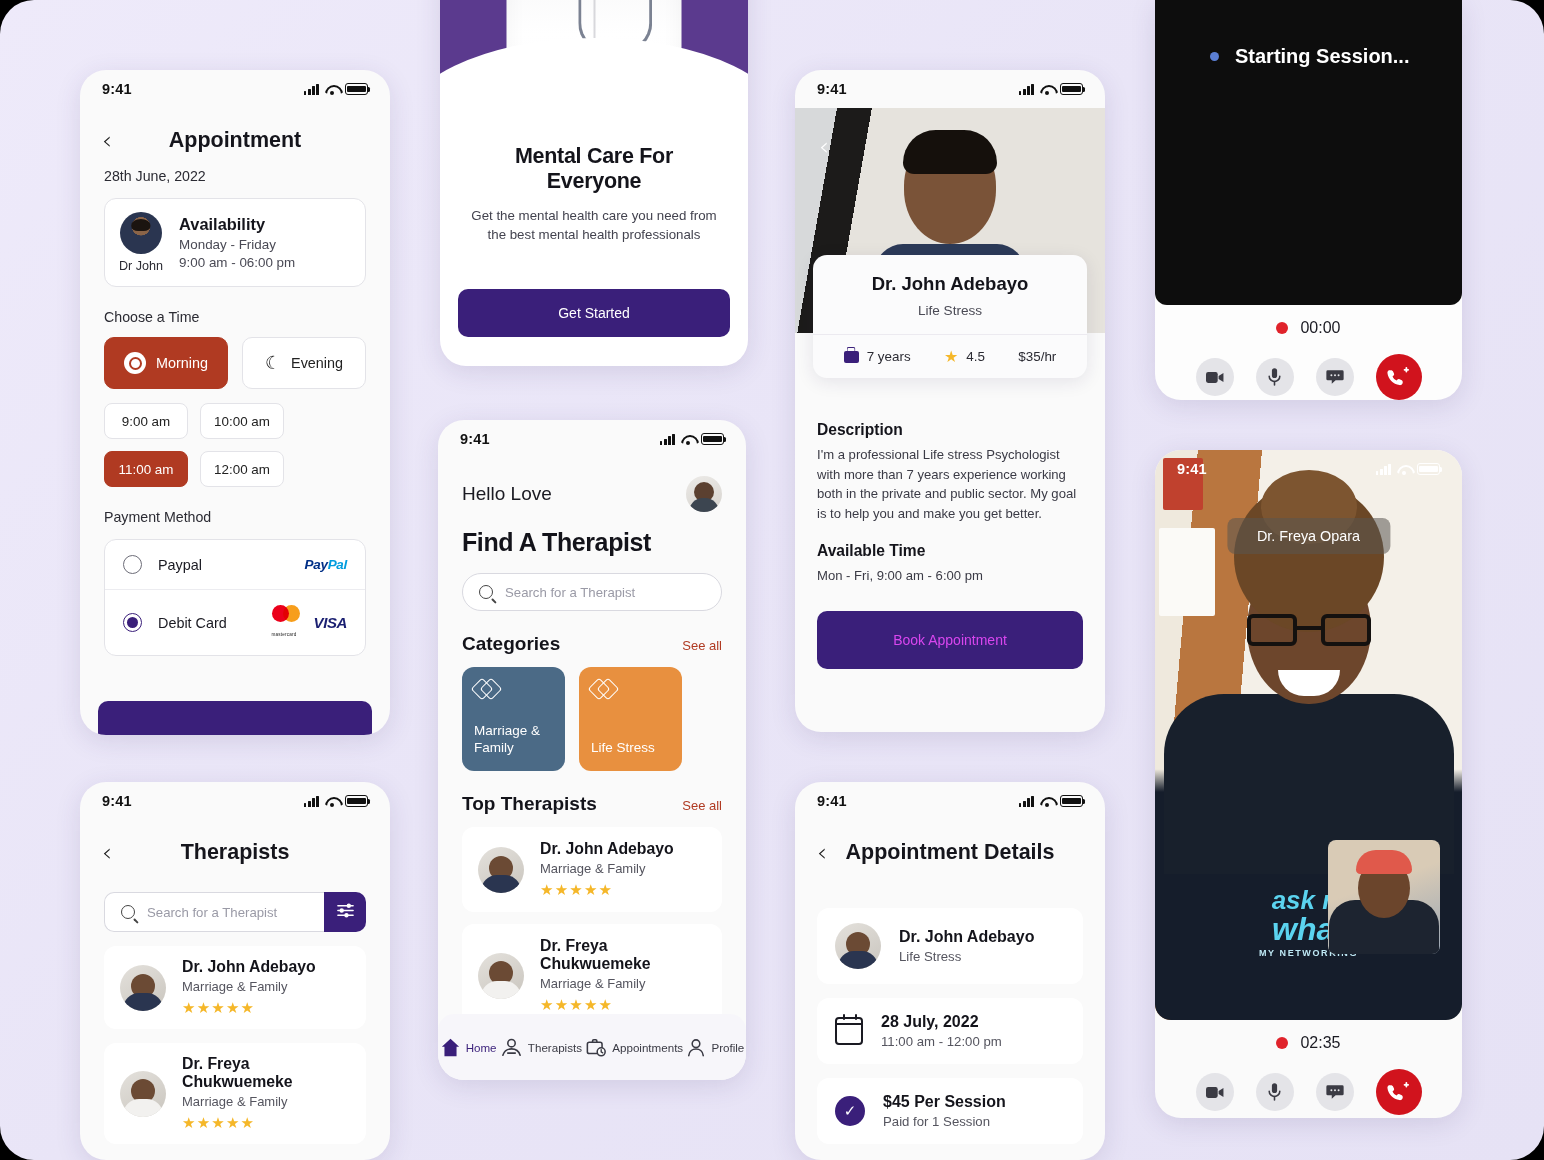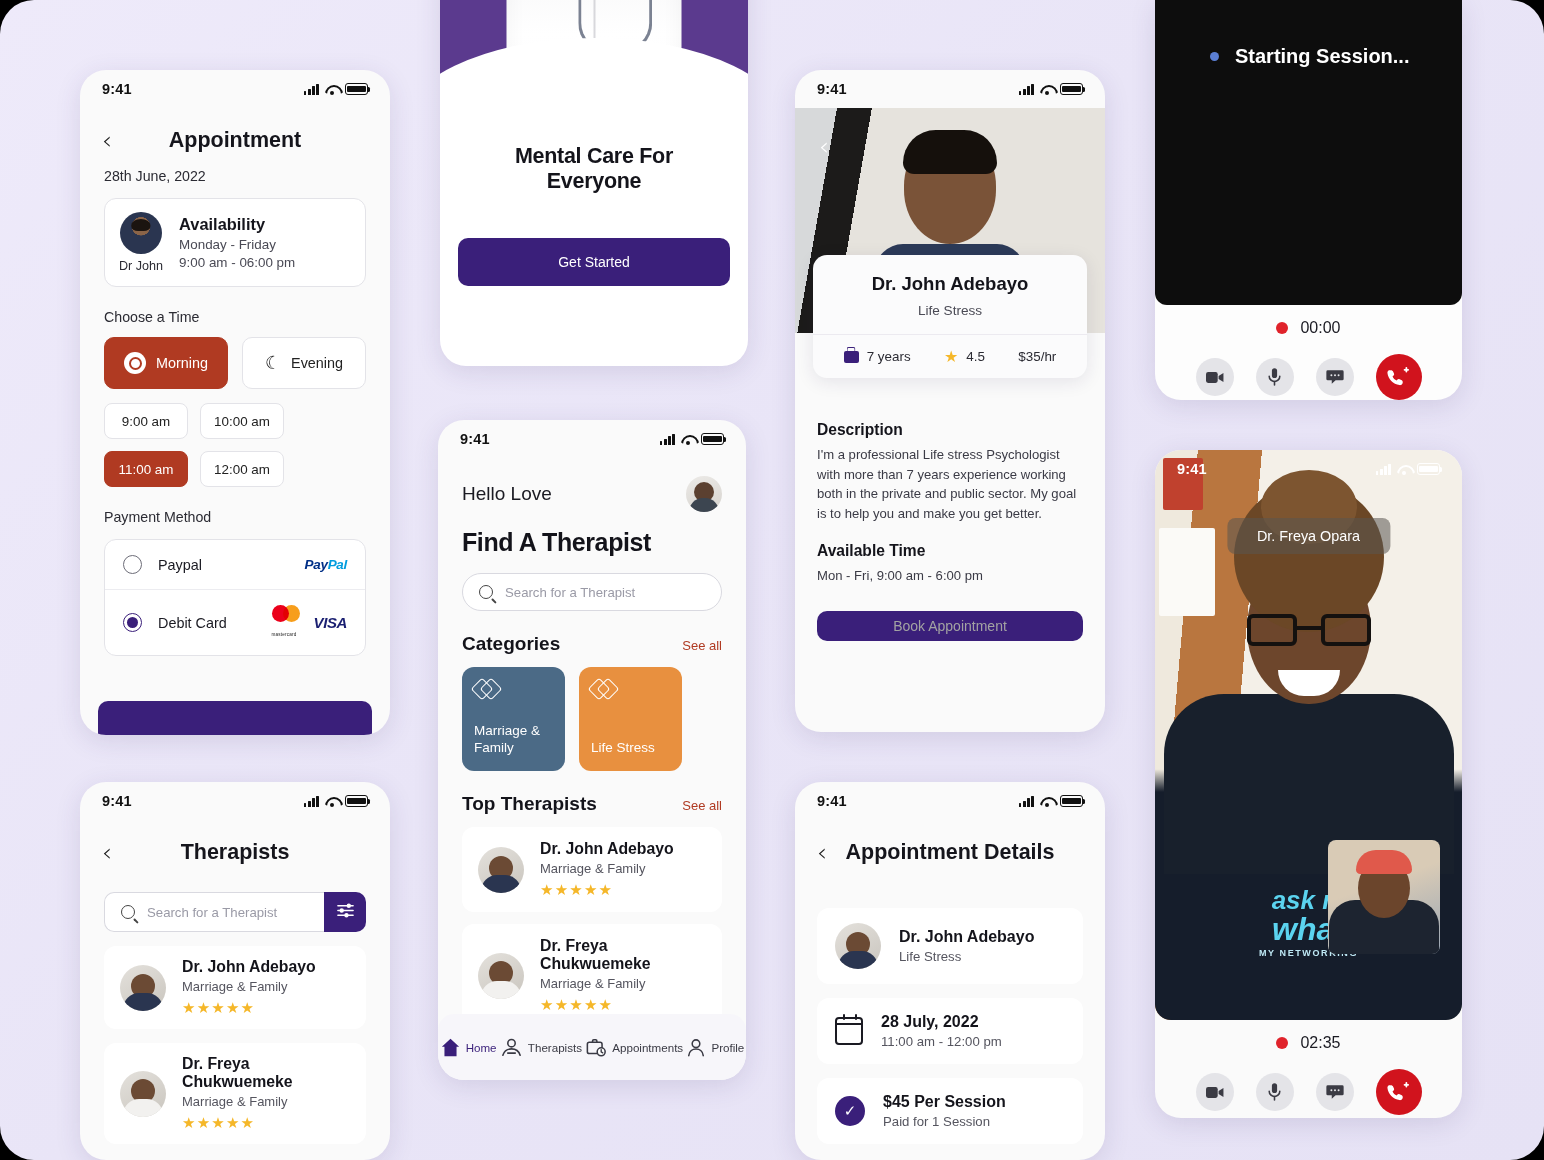--- a/index.html
+++ b/index.html
@@ -303,22 +303,22 @@
     justify-content:space-around; padding: 12px 14px; font-size: 13.4px; color:#2b2b33;
   }
   .d-stat { display:flex; align-items:center; gap: 8px; }
   .bag { width: 15px; height: 12px; background:#3a1f7a; border-radius:2px; position:relative; }
   .bag::after { content:""; position:absolute; left:50%; top:-4px; transform:translateX(-50%);
     width: 7px; height: 4px; border: 1.6px solid #3a1f7a; border-bottom:none; border-radius:2px 2px 0 0; }
   .d-body { padding: 88px 22px 0; }
   .d-h { font-size: 15.6px; font-weight:bold; color:#14141b; }
   .d-p { font-size: 13.1px; line-height: 1.5; color:#3b3b46; margin-top: 6px; }
   .d-btn {
-    margin: 26px 22px 0; height: 30px; background:#3a1f7a; border-radius: 10px;
-    display:flex; align-items:center; justify-content:center; color:#a3a3a3; font-size: 14px; cursor:pointer;
+    margin: 26px 22px 0; height: 58px; background:#3a1f7a; border-radius: 10px;
+    display:flex; align-items:center; justify-content:center; color:#d946ef; font-size: 14px; cursor:pointer;
   }
 
   
   #apdetails { left: 795px; top: 782px; width: 310px; height: 378px; }
   .ad-card {
     margin: 14px 22px 0; background:#fff; border-radius: 12px; padding: 15px 18px;
     display:flex; gap: 18px; align-items:center;
   }
   .ad-t { font-size: 16px; font-weight:bold; color:#14141b; }
   .ad-s { font-size: 13.2px; color:#55555f; margin-top: 3px; }
@@ -491,20 +491,21 @@
   </div>
 
   <div class="phone" id="onboarding">
     <div class="ob-hero">
       <div class="coat">
         <div class="stetho"></div>
       </div>
     </div>
     <div class="ob-body">
       <div class="ob-title">Mental Care For Everyone</div>
+      <div class="ob-sub">Get the mental health care you need from the best mental health professionals</div>
     </div>
     <div class="ob-btn">Get Started</div>
   </div>
 
   <div class="phone" id="home">
     <div class="statusbar">
       <span>9:41</span>
       <span class="sb-right">
         <span class="sig">
             <i></i>

